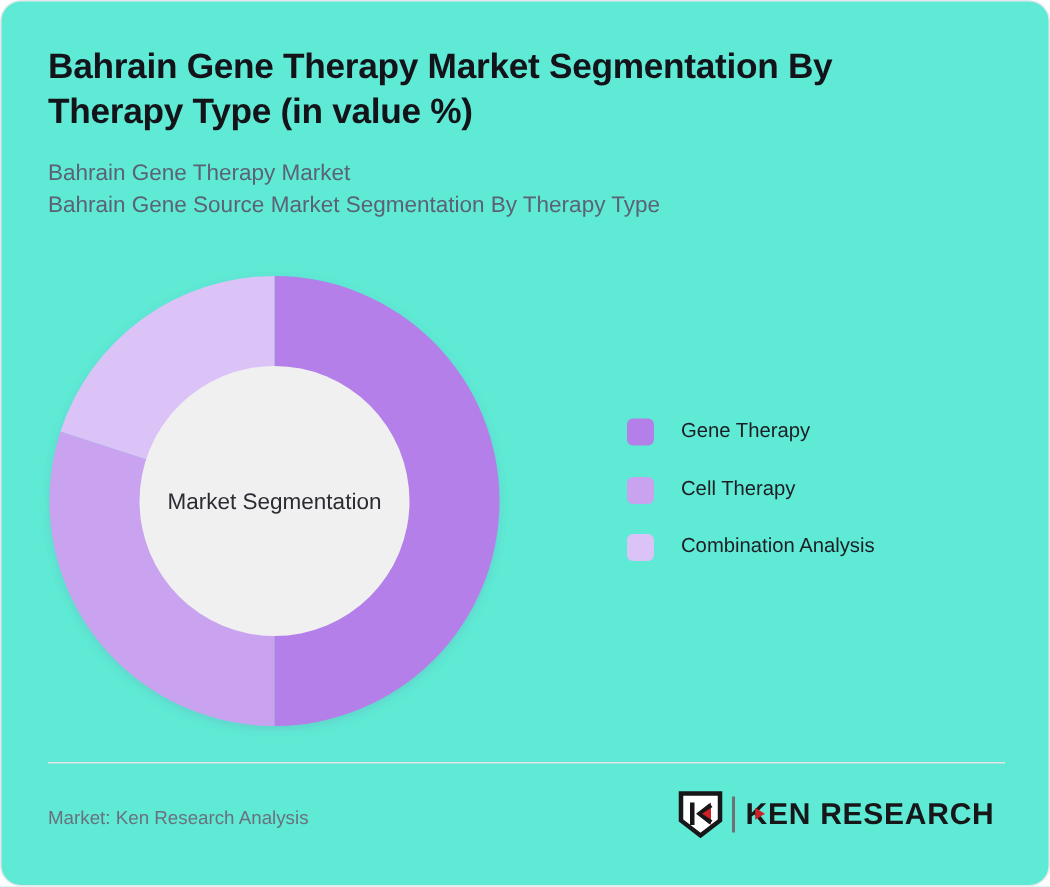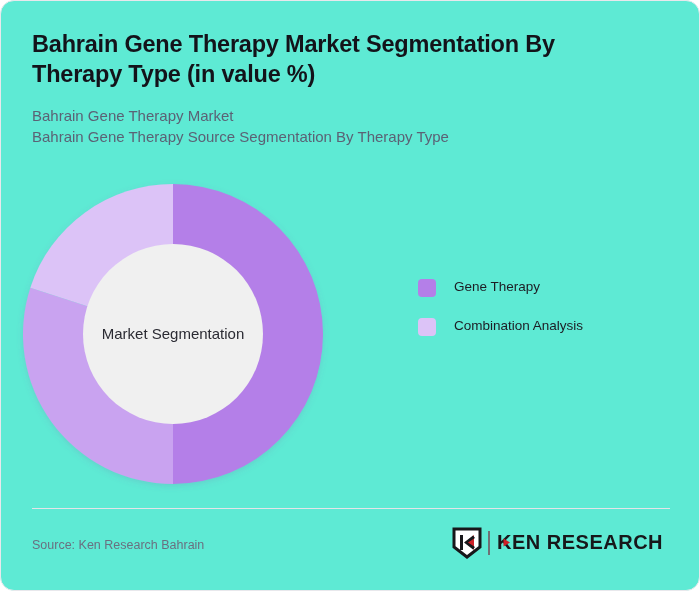--- a/index.html
+++ b/index.html
@@ -51,21 +51,21 @@
   .plot {
     position: absolute;
     left: 0;
     top: 168px;
     width: 700px;
     height: 330px;
   }
 
   .donut-wrap {
     position: absolute;
-    left: 22px;
+    left: 32px;
     top: 0px;
     width: 300px;
     height: 330px;
   }
   .donut-svg {
     display: block;
     width: 300px;
     height: 330px;
     overflow: visible;
   }
@@ -140,21 +140,21 @@
 </style>
 </head>
 <body>
 
 <div class="card">
 
   <div class="header">
     <h1 class="chart-title">Bahrain Gene Therapy Market Segmentation By Therapy Type (in value %)</h1>
     <div class="subtitle-block">
       <div class="subtitle-line">Bahrain Gene Therapy Market</div>
-      <div class="subtitle-line">Bahrain Gene Therapy Source Segmentation By Therapy Type</div>
+      <div class="subtitle-line">Bahrain Gene Source Market Segmentation By Therapy Type</div>
     </div>
   </div>
 
   <div class="plot">
 
     <div class="donut-wrap">
       <svg class="donut-svg" viewBox="0 0 300 330">
         <defs>
           <filter id="donutShadow" x="-25%" y="-25%" width="150%" height="150%">
             <feDropShadow dx="0" dy="2" stdDeviation="3" flood-color="#7b5aa0" flood-opacity="0.18"></feDropShadow>
@@ -175,30 +175,34 @@
         <text class="center-label" x="150" y="170" text-anchor="middle">Market Segmentation</text>
       </svg>
     </div>
 
     <div class="legend">
       <div class="legend-item">
         <span class="legend-swatch" id="sw-0" style="background: rgb(180, 127, 232);"></span>
         <span class="legend-label">Gene Therapy</span>
       </div>
       <div class="legend-item">
+        <span class="legend-swatch" id="sw-1" style="background: rgb(201, 163, 240);"></span>
+        <span class="legend-label">Cell Therapy</span>
+      </div>
+      <div class="legend-item">
         <span class="legend-swatch" id="sw-2" style="background: rgb(220, 195, 247);"></span>
         <span class="legend-label">Combination Analysis</span>
       </div>
     </div>
 
   </div>
 
   <div class="divider"></div>
 
-  <div class="source-text">Source: Ken Research Bahrain</div>
+  <div class="source-text">Market: Ken Research Analysis</div>
 
   <div class="logo">
     <svg class="logo-mark" width="30" height="32" viewBox="0 0 30 32">
       <path d="M2 2 H28 V20 L15 30 L2 20 Z" fill="#ffffff" stroke="#17171a" stroke-width="3"></path>
       <rect x="8" y="8" width="3" height="15" fill="#17171a"></rect>
       <path d="M22 8 L13.5 15.5 L22 23 Z" fill="#cf2027" id="logo-accent-tri"></path>
       <path d="M12 15.5 L21 8.5 L23 11 L16 15.5 L23 20 L21 22.5 Z" fill="#17171a"></path>
     </svg>
     <span class="logo-bar"></span>
     <svg class="logo-word" width="172" height="24" viewBox="0 0 172 24">

